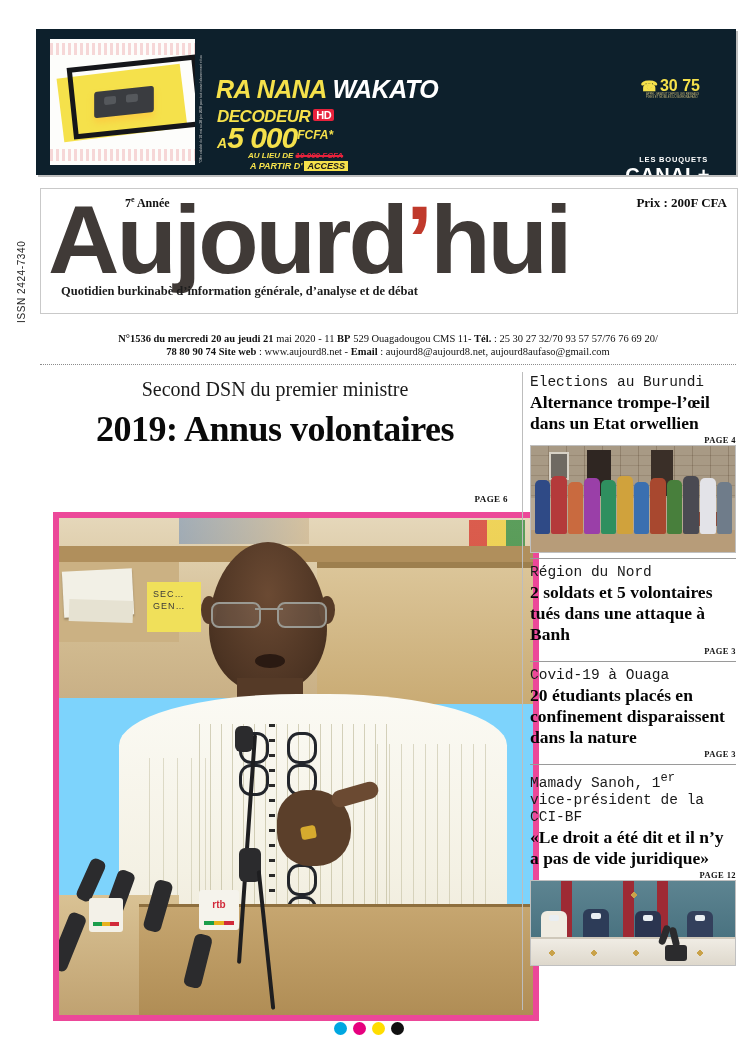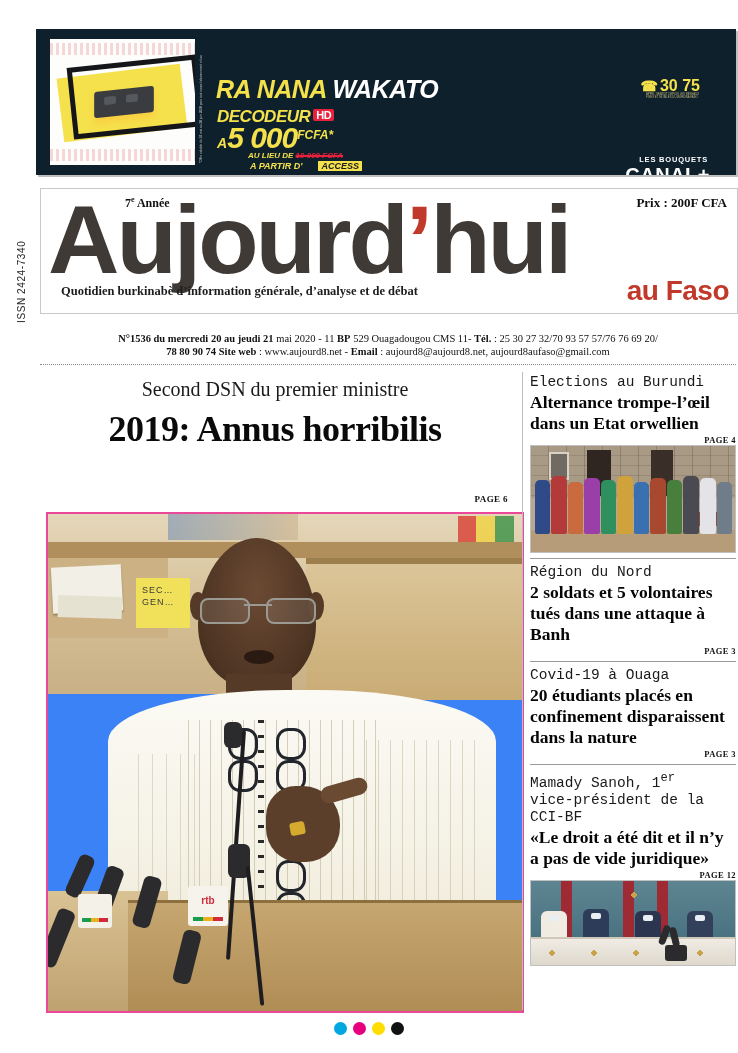--- a/index.html
+++ b/index.html
@@ -179,21 +179,21 @@
     font-weight: bold;
     font-size: 9px;
     color: #f5e14b;
     white-space: nowrap;
   }
   #ad-access {
     background: #f5e14b;
     color: #1b1b1b;
     padding: 0 3px;
     font-style: italic;
-    margin-left: 16px;
+    margin-left: 2px;
   }
   #ad-phone {
     position: absolute;
     right: 36px; top: 48px;
     color: #f5e14b;
     font-family: "Liberation Sans", sans-serif;
     font-weight: bold;
     white-space: nowrap;
     text-align: center;
   }
@@ -338,25 +338,25 @@
     font-family: "Liberation Serif", serif;
     font-size: 9px;
     font-variant: small-caps;
     font-weight: bold;
     letter-spacing: .4px;
   }
 
   
   #main-photo {
     position: absolute;
-    left: 46px; top: 512px;
+    left: 53px; top: 512px;
     width: 474px; height: 497px;
-    border: 2px solid #ec4899;
+    border: 6px solid #ec4899;
     overflow: hidden;
-    background: #3b82f6;
+    background: #7dd3fc;
   }
   .mp-wall {
     position:absolute; left:0; top:0; width:474px; height:180px;
     background: linear-gradient(180deg,#e5d7ba 0%, #d3bd92 60%, #c9b086 100%);
   }
   .mp-desk-top {
     position:absolute; left:0; top:28px; width:474px; height:16px;
     background:#b08f5c;
   }
   .mp-benchR {
@@ -641,33 +641,32 @@
 
     <div id="ad-bouquets">LES BOUQUETS</div>
     <div id="ad-canal">CANAL+</div>
   </div>
 
   <div id="masthead">
     <div id="annee"><span>7</span><sup>e</sup> <span>Année</span></div>
     <div id="prix">Prix : 200F CFA</div>
     <div id="logo-title"><span>Aujourd</span><span class="apos">’</span><span>hui</span></div>
     <div id="tagline">Quotidien burkinabè d’information générale, d’analyse et de débat</div>
-    <div id="aufaso">au Faso</div>
   </div>
 
   <div id="pubinfo">
     <div><b>N°1536 du mercredi 20 au jeudi 21</b><span> mai 2020 - 11 </span><b>BP</b><span> 529 Ouagadougou CMS 11-  </span><b>Tél.</b><span> : 25 30 27 32/70 93 57 57/76 76 69 20/</span></div>
     <div><b>78 80 90 74</b><b>  Site web</b><span> : www.aujourd8.net - </span><b>Email</b><span> : aujourd8@aujourd8.net, aujourd8aufaso@gmail.com</span></div>
   </div>
   <div id="pubinfo-rule"></div>
 
   <div id="lead">
     <div id="kicker">Second DSN du premier ministre</div>
     <div id="lead-title">
-      <div>2019: Annus horribilis</div>
+      <div>2019: Annus volontaires</div>
     </div>
     <div id="lead-page">PAGE 6</div>
   </div>
 
   <div id="main-photo">
     <div class="mp-wall"></div>
     <div class="mp-topdeco"></div>
     <div class="mp-flag"></div>
     <div class="mp-desk-top"></div>
     <div class="mp-benchR"></div>

